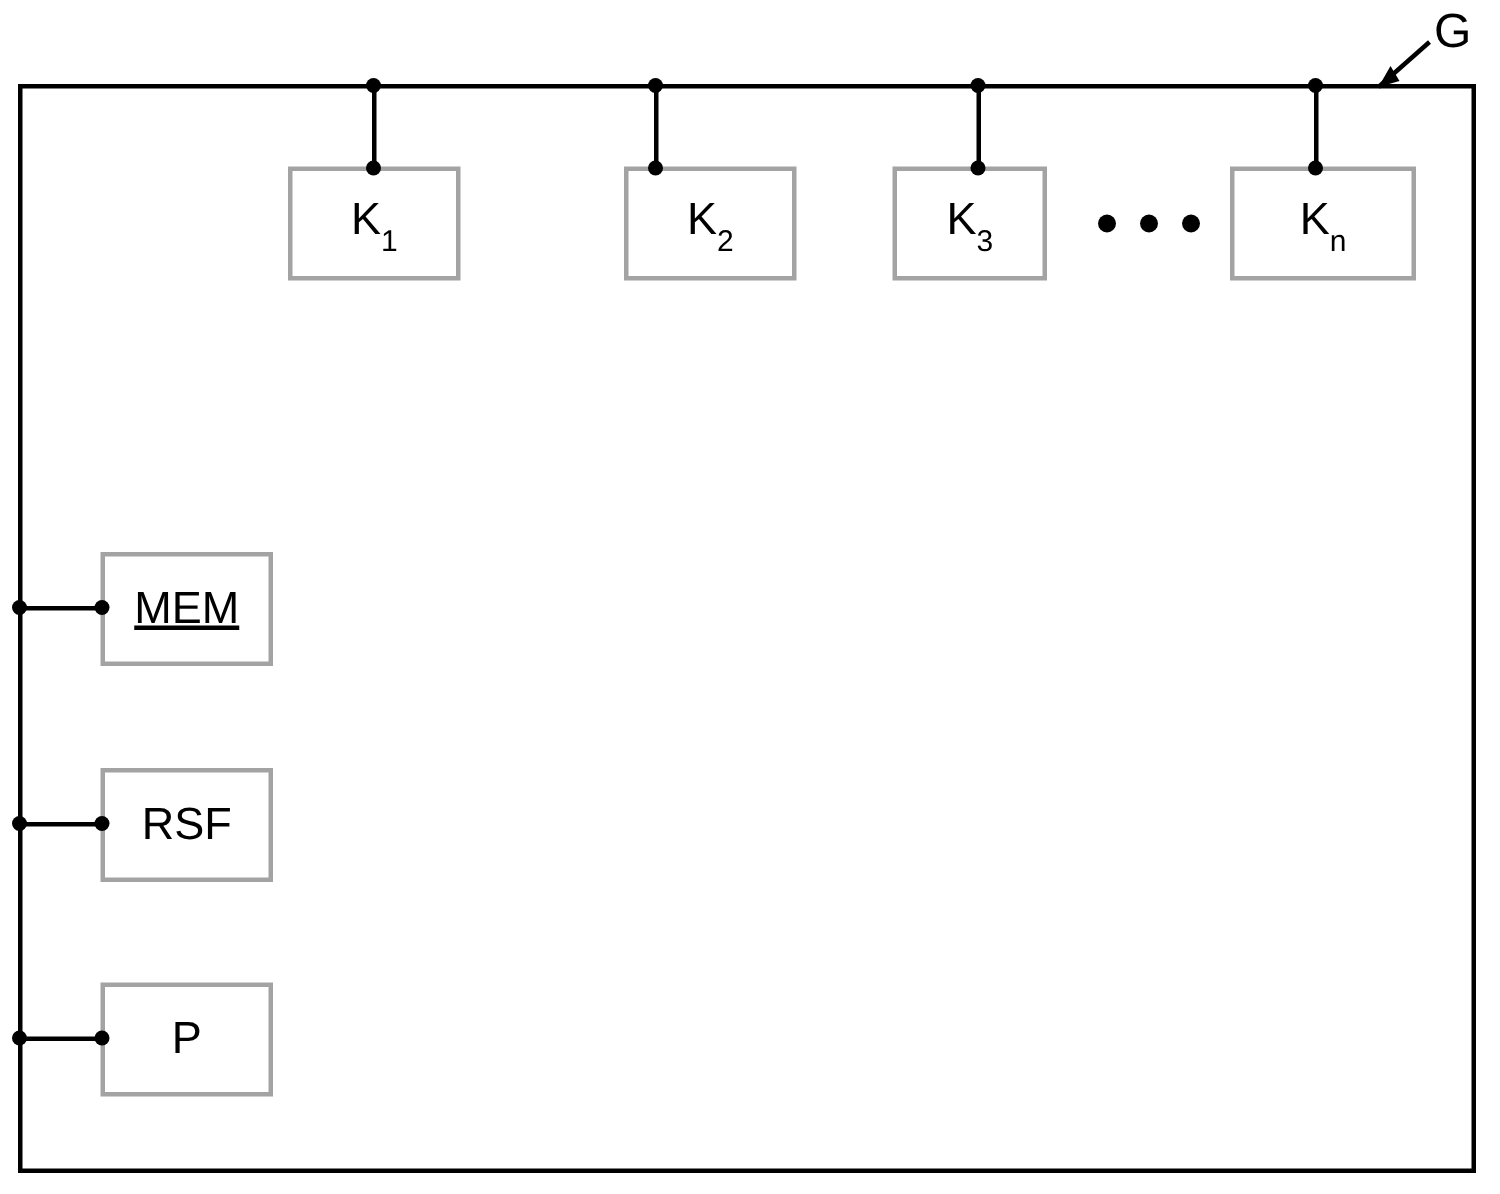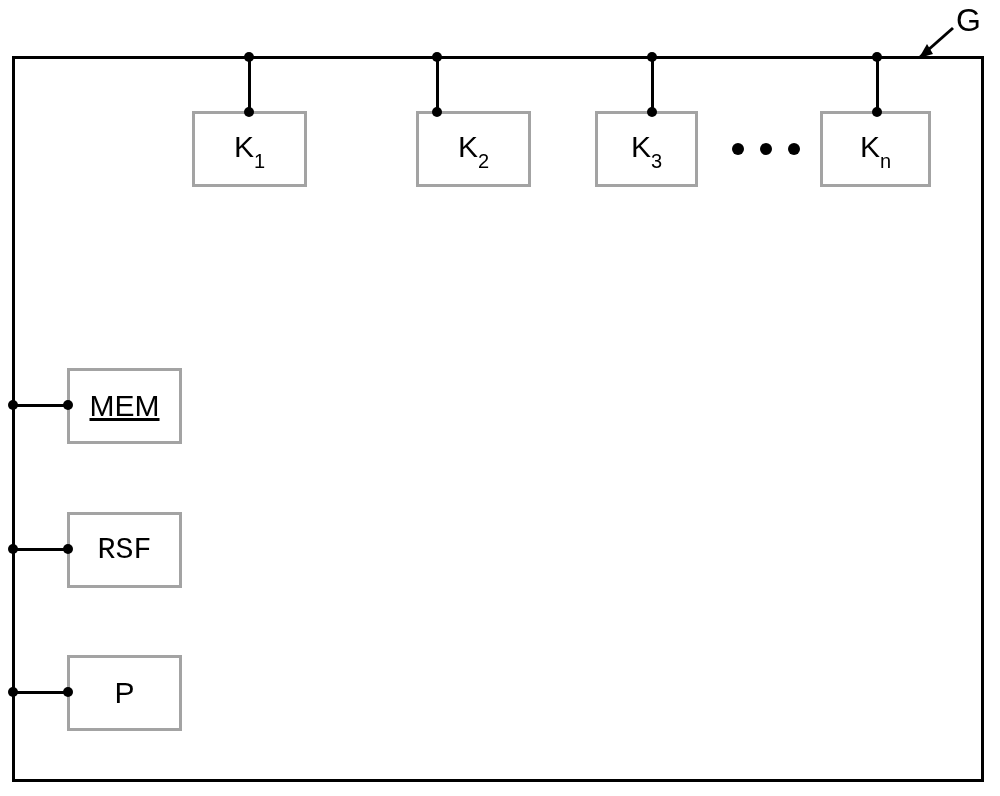--- a/index.html
+++ b/index.html
@@ -95,35 +95,35 @@
     <span><span>K</span><sub>3</sub></span>
   </div>
   <div class="conn-line" style="left:651px; top:56px; width:3px; height:55px;"></div>
   <div class="dot" style="left:647px; top:52px;"></div>
   <div class="dot" style="left:647px; top:107px;"></div>
 
   <div class="ellipsis-dot" style="left:732px; top:143px;"></div>
   <div class="ellipsis-dot" style="left:760px; top:143px;"></div>
   <div class="ellipsis-dot" style="left:788px; top:143px;"></div>
 
-  <div class="small-box" style="left:820px; top:111px; width:111px; height:76px;">
+  <div class="small-box" style="left:820px; top:111px; width:124px; height:76px;">
     <span><span>K</span><sub>n</sub></span>
   </div>
   <div class="conn-line" style="left:876px; top:56px; width:3px; height:55px;"></div>
   <div class="dot" style="left:872px; top:52px;"></div>
   <div class="dot" style="left:872px; top:107px;"></div>
 
   <div class="small-box" style="left:67px; top:368px; width:115px; height:76px;text-decoration:underline;">
     <span>MEM</span>
   </div>
   <div class="conn-line" style="left:12px; top:404px; width:55px; height:3px;"></div>
   <div class="dot" style="left:8px; top:400px;"></div>
   <div class="dot" style="left:63px; top:400px;"></div>
 
-  <div class="small-box" style="left:67px; top:512px; width:115px; height:76px;font-family:Liberation Mono, monospace;">
+  <div class="small-box" style="left:67px; top:512px; width:115px; height:76px;">
     <span>RSF</span>
   </div>
   <div class="conn-line" style="left:12px; top:548px; width:55px; height:3px;"></div>
   <div class="dot" style="left:8px; top:544px;"></div>
   <div class="dot" style="left:63px; top:544px;"></div>
 
   <div class="small-box" style="left:67px; top:655px; width:115px; height:76px;">
     <span>P</span>
   </div>
   <div class="conn-line" style="left:12px; top:691px; width:55px; height:3px;"></div>

